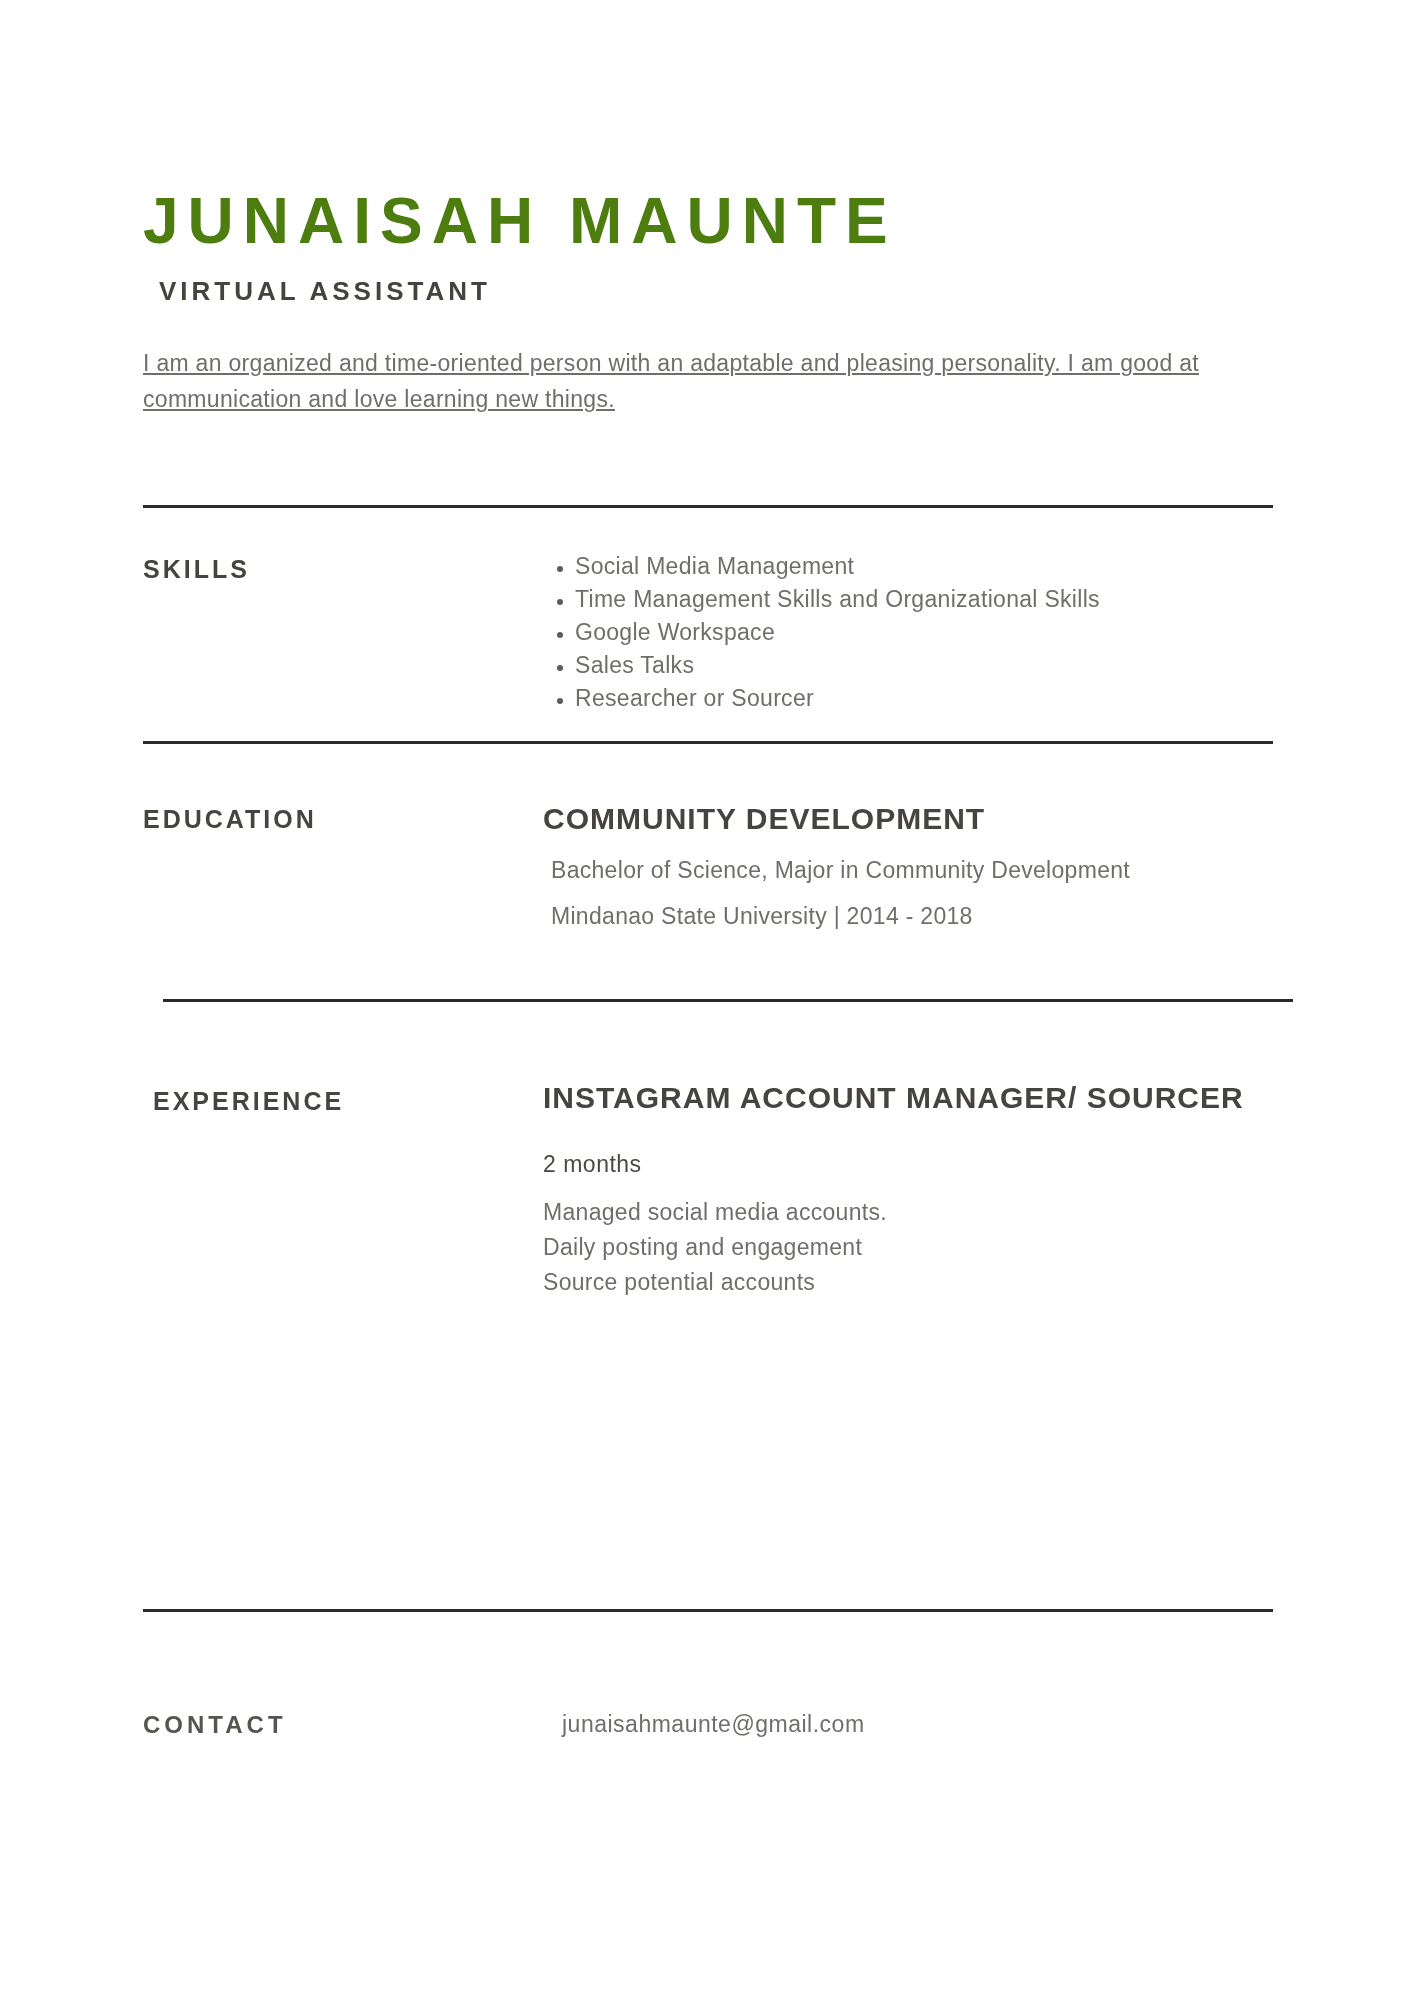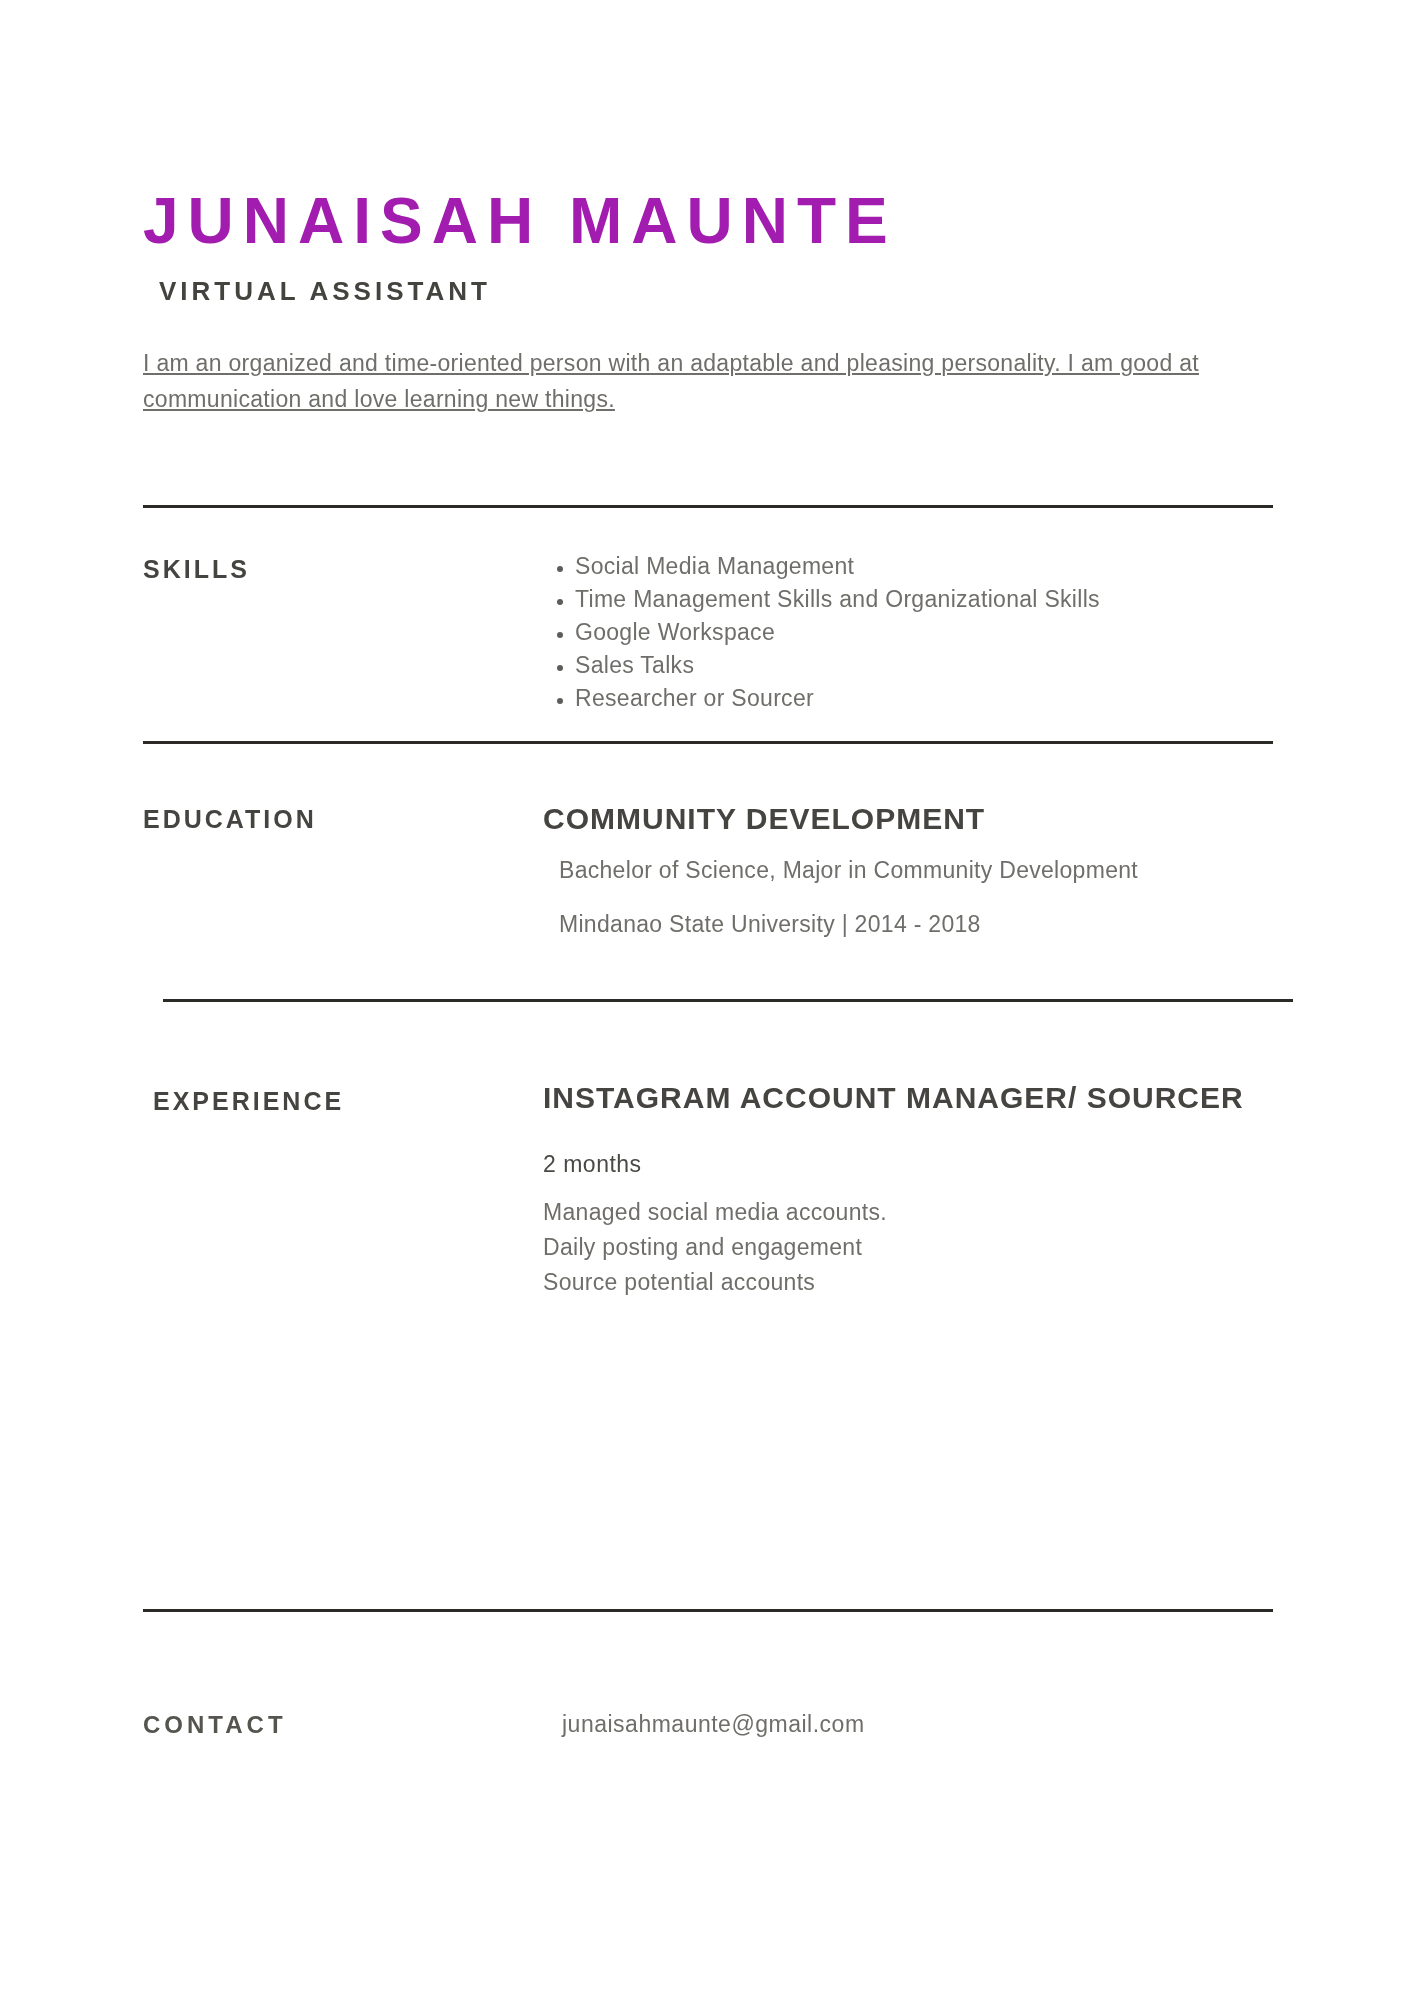--- a/index.html
+++ b/index.html
@@ -6,21 +6,21 @@
   body{
     width:1414px;height:2000px;background:#ffffff;position:relative;
     font-family:"Liberation Sans", sans-serif;
     -webkit-font-smoothing:antialiased;
   }
   .abs{position:absolute;}
   .rule{position:absolute;height:3px;background:#2b2a26;}
   .name{
     left:143px;top:146px;
     font-size:64px;font-weight:700;letter-spacing:9px;line-height:1;
-    color:#a21caf;white-space:nowrap;
+    color:#4d7c0f;white-space:nowrap;
   }
   .job-title-top{
     left:159px;top:256px;
     font-size:26px;font-weight:700;letter-spacing:4px;line-height:1;
     color:#44433e;white-space:nowrap;
   }
   .summary{
     left:143px;top:322px;width:1135px;
     font-size:23px;line-height:36px;color:#6f6e6a;letter-spacing:0.3px;text-decoration:underline;
   }
@@ -38,21 +38,21 @@
   .edu-block,.exp-block{left:543px;}
   .entry-heading{
     font-size:30px;font-weight:700;letter-spacing:1px;line-height:36px;
     color:#454440;margin:0;white-space:nowrap;
   }
   .entry-sub{
     font-size:23px;font-weight:400;letter-spacing:0.5px;line-height:28px;
     color:#4a4944;margin:0;
   }
   .entry-text{
-    font-size:23px;line-height:38px;color:#6f6e6a;letter-spacing:0.3px;margin:16px;
+    font-size:23px;line-height:38px;color:#6f6e6a;letter-spacing:0.3px;margin:8px;
   }
   .exp-details p{margin:0;font-size:23px;line-height:35px;color:#6f6e6a;letter-spacing:0.3px;}
   .email{
     left:562px;top:1711px;font-size:23px;color:#6f6e6a;letter-spacing:0.5px;line-height:1.2;
   }
   .mt14{margin-top:14px;}
 </style>
 </head>
 <body>
 

